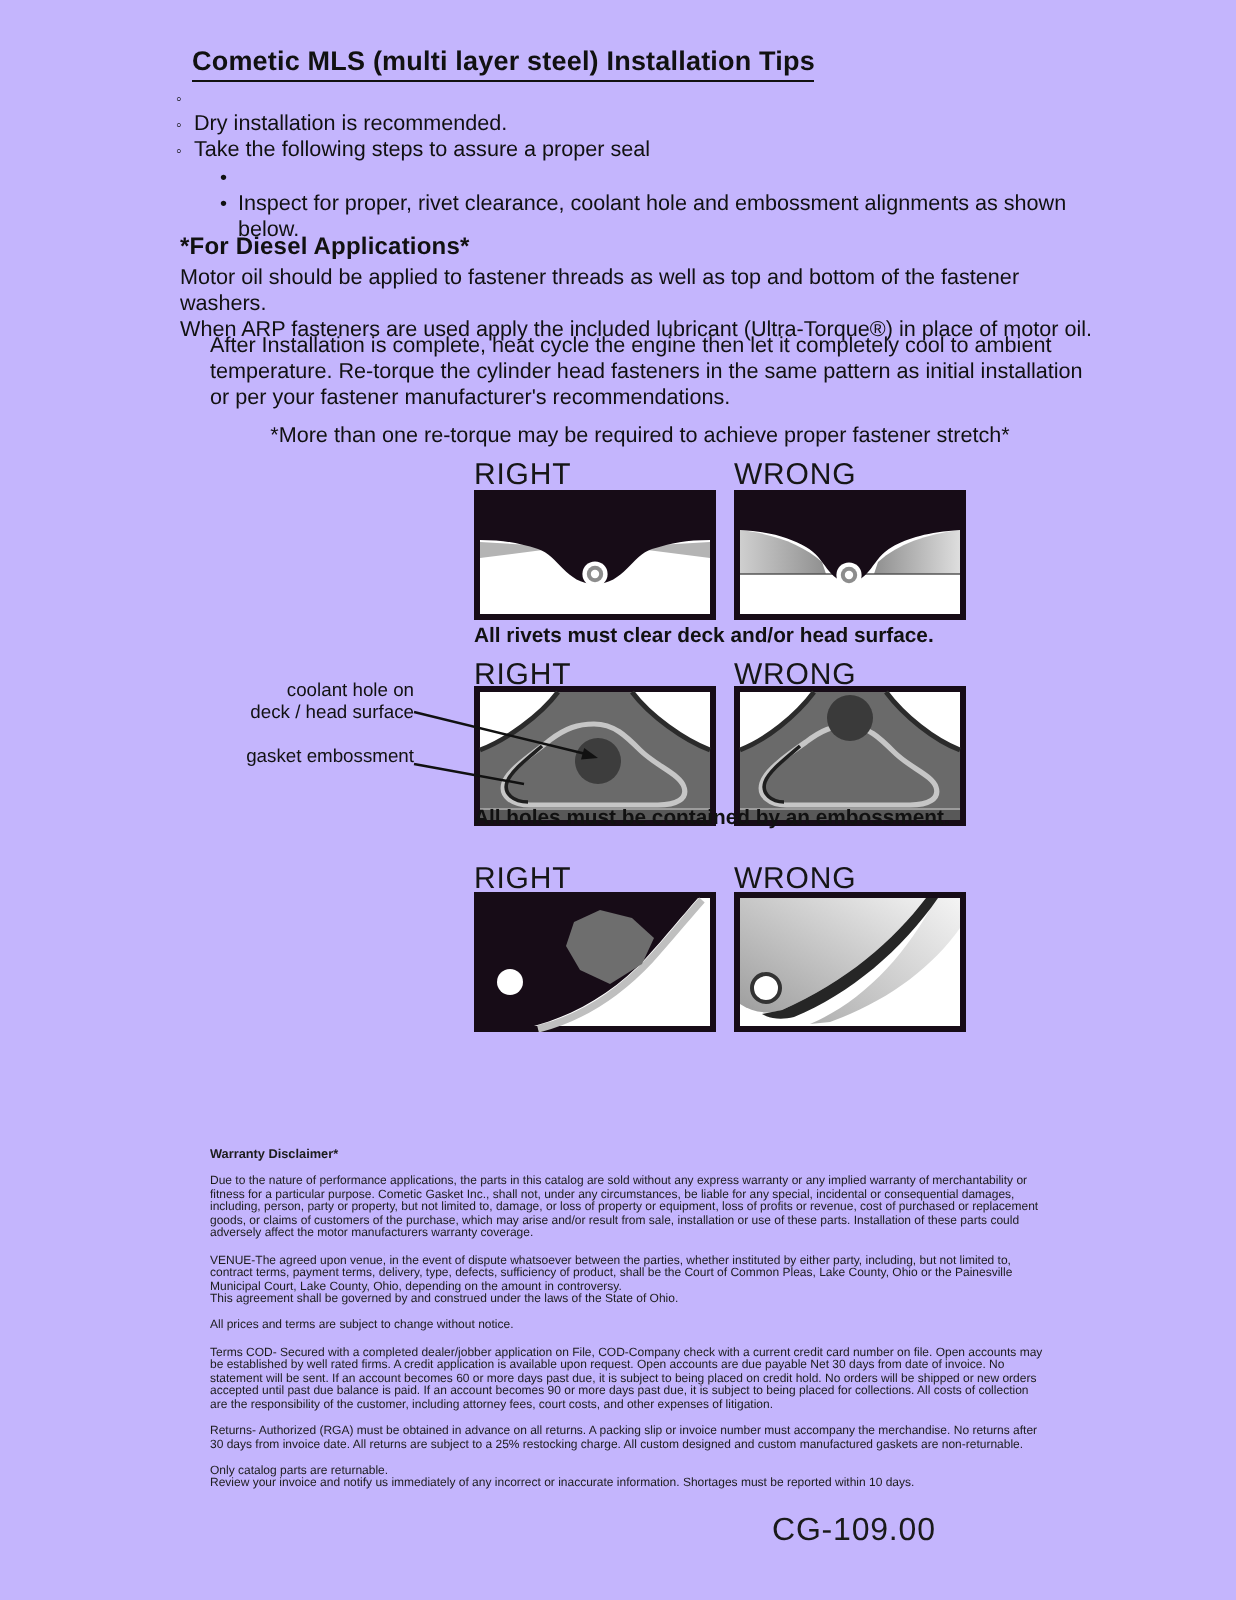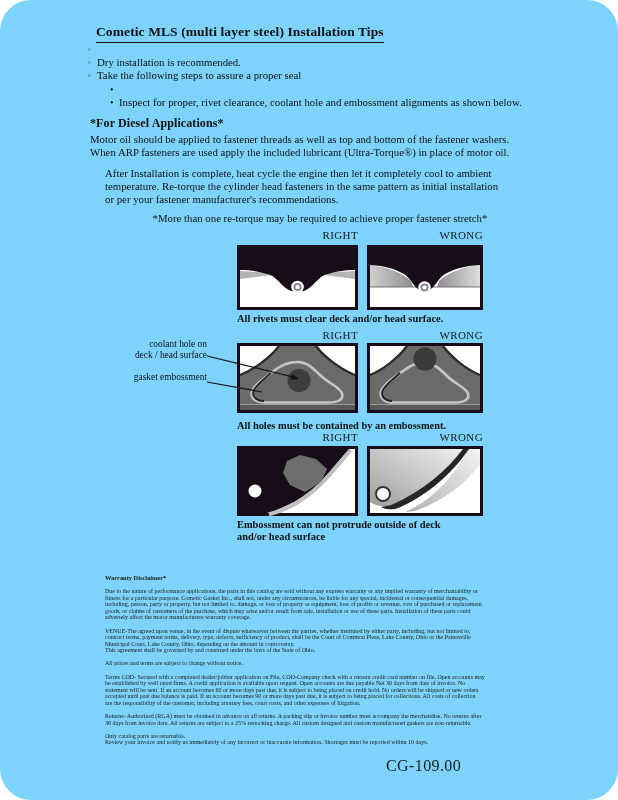--- a/index.html
+++ b/index.html
@@ -1,37 +1,36 @@
 <!DOCTYPE html>
 <html><head>
 <meta charset="utf-8">
 <style>
   * { margin:0; padding:0; box-sizing:border-box; }
   html,body { background:#ffffff; }
   .page {
     position:relative; width:618px; height:800px; margin:0 auto;
-    background:#7dd3fc; color:#111111; overflow:hidden;
-    font-family:Liberation Serif, serif;
-    border-radius:31px;
+    background:#c4b5fd; color:#111111; overflow:hidden;
+    font-family:Liberation Sans, sans-serif;
   }
   .abs { position:absolute; }
 
   
   .title { font-size:13.5px; font-weight:bold; border-bottom:1.6px solid #111;
            padding-bottom:2px; display:inline-block; letter-spacing:0.1px; }
   .bullet-row { display:flex; font-size:10.8px; line-height:13.2px; }
   .bullet-row .mk { width:9px; font-size:8px; line-height:13.2px; flex:0 0 9px; }
   .sub .mk { font-size:10px; }
   .sub { margin-left:22px; }
 
   .sec-heading { font-size:12px; font-weight:bold; letter-spacing:0.1px; }
   .body-para { font-size:10.8px; line-height:13.2px; white-space:pre-line; width:460px; }
 
   
-  .dg-head { font-size:11px; letter-spacing:0.4px; text-align:right; color:#161616; }
+  .dg-head { font-size:15px; letter-spacing:0.4px; text-align:left; color:#161616; }
   .dg-caption { font-size:10.4px; font-weight:bold; line-height:12.2px; white-space:pre-line; }
   .dg-label { font-size:9.4px; line-height:11px; text-align:right; white-space:pre-line; width:112px; }
   svg.panel { display:block; }
 
   
   .warranty { width:470px; font-size:6px; line-height:6.6px; color:#1c1c1c; }
   .warranty .w-head { font-size:6.4px; font-weight:bold; margin-bottom:6.5px; }
   .warranty p { white-space:pre-line; margin-bottom:6.5px; }
 
   .footer-code { font-size:16px; letter-spacing:0.4px; color:#1a1a1a; }
@@ -142,21 +141,21 @@
     <rect x="3" y="61.5" width="110" height="5.5" fill="#585858"></rect>
     <line x1="3" y1="61.5" x2="113" y2="61.5" stroke="#9c9c9c" stroke-width="1"></line>
   </svg>
 
   <svg class="abs" style="left:110px; top:336px;" width="200" height="70" viewBox="0 0 200 70">
     <line x1="97" y1="20" x2="183" y2="41" stroke="#111111" stroke-width="1.2"></line>
     <polygon points="189,43 180.5,43.8 182.1,38" fill="#111111"></polygon>
     <line x1="97" y1="46" x2="152" y2="56" stroke="#111111" stroke-width="1.2"></line>
   </svg>
 
-  <div class="abs dg-caption" style="left:237px; top:420px;">All holes must be contained by an embossment.</div>
+  <div class="abs dg-caption" style="left:237px; top:404px;">All holes must be contained by an embossment.</div>
 
   <div class="abs dg-head" style="left:237px; top:431px; width:121px;">RIGHT</div>
   <div class="abs dg-head" style="left:367px; top:431px; width:116px;">WRONG</div>
 
   <svg class="abs panel" style="left:237px; top:446px;" width="121" height="70" viewBox="0 0 121 70">
     <rect x="1.5" y="1.5" width="118" height="67" fill="#ffffff" stroke="#170c17" stroke-width="3"></rect>
     <path d="M114,4 C106,13 98,23 88,34 C73,50 54,63 32,68.5" stroke="#bfbfbf" stroke-width="3.6" fill="none"></path>
     <path d="M3,3 H112 C104,12 96,22 86,33 C71,49 52,61 30,67 H3 Z" fill="#170c17"></path>
     <polygon points="50,15 63,9 79,13 90,23 84,36 68,46 53,39 46,27" fill="#6e6e6e"></polygon>
     <circle cx="18" cy="45" r="6.5" fill="#ffffff"></circle>
@@ -173,22 +172,20 @@
           <stop offset="1" stop-color="#b0b0b0"></stop>
       </linearGradient>
     </defs>
     <rect x="1.5" y="1.5" width="113" height="67" fill="#ffffff" stroke="#170c17" stroke-width="3"></rect>
     <path d="M3,3 H96 C80,24 56,45 24,59 C16,61.5 9,60 3,56 Z" fill="url(#g3)"></path>
     <path d="M101,3 H113 V18 C99,38 76,55 48,65 L38,66 C64,55 86,32 101,3 Z" fill="url(#g3b)"></path>
     <path d="M96,3 C80,24 56,45 24,59 L14,61 C18,63.5 24,64 30,62.5 C58,51 84,29 102,3 Z" fill="#262626"></path>
     <circle cx="16" cy="48" r="7" fill="#ffffff" stroke="#333333" stroke-width="2"></circle>
   </svg>
 
-  <div class="abs dg-caption" style="left:237px; top:519px;">Embossment can not protrude outside of deck
-and/or head surface</div>
 
   <div class="abs warranty" style="left:105px; top:575px;">
     <div class="w-head">Warranty Disclaimer*</div>
     <p>Due to the nature of performance applications, the parts in this catalog are sold without any express warranty or any implied warranty of merchantability or
 fitness for a particular purpose.  Cometic Gasket Inc., shall not, under any circumstances, be liable for any special, incidental or consequential damages,
 including, person, party or property, but not limited to, damage, or loss of property or equipment, loss of profits or revenue, cost of purchased or replacement
 goods, or claims of customers of the purchase, which may arise and/or result from sale, installation or use of these parts.  Installation of these parts could
 adversely affect the motor manufacturers warranty coverage.</p>
     <p>VENUE-The agreed upon venue, in the event of dispute whatsoever between the parties, whether instituted by either party, including, but not limited to,
 contract terms, payment terms, delivery, type, defects, sufficiency of product, shall be the Court of Common Pleas, Lake County, Ohio or the Painesville

